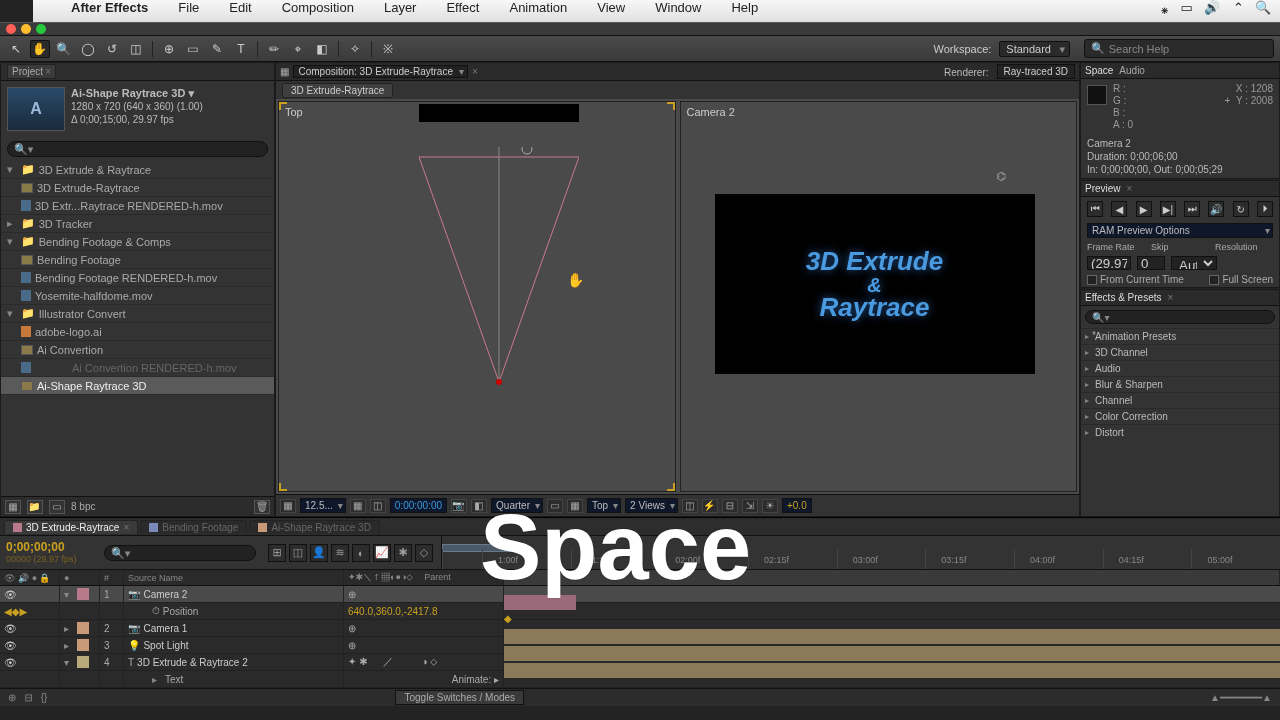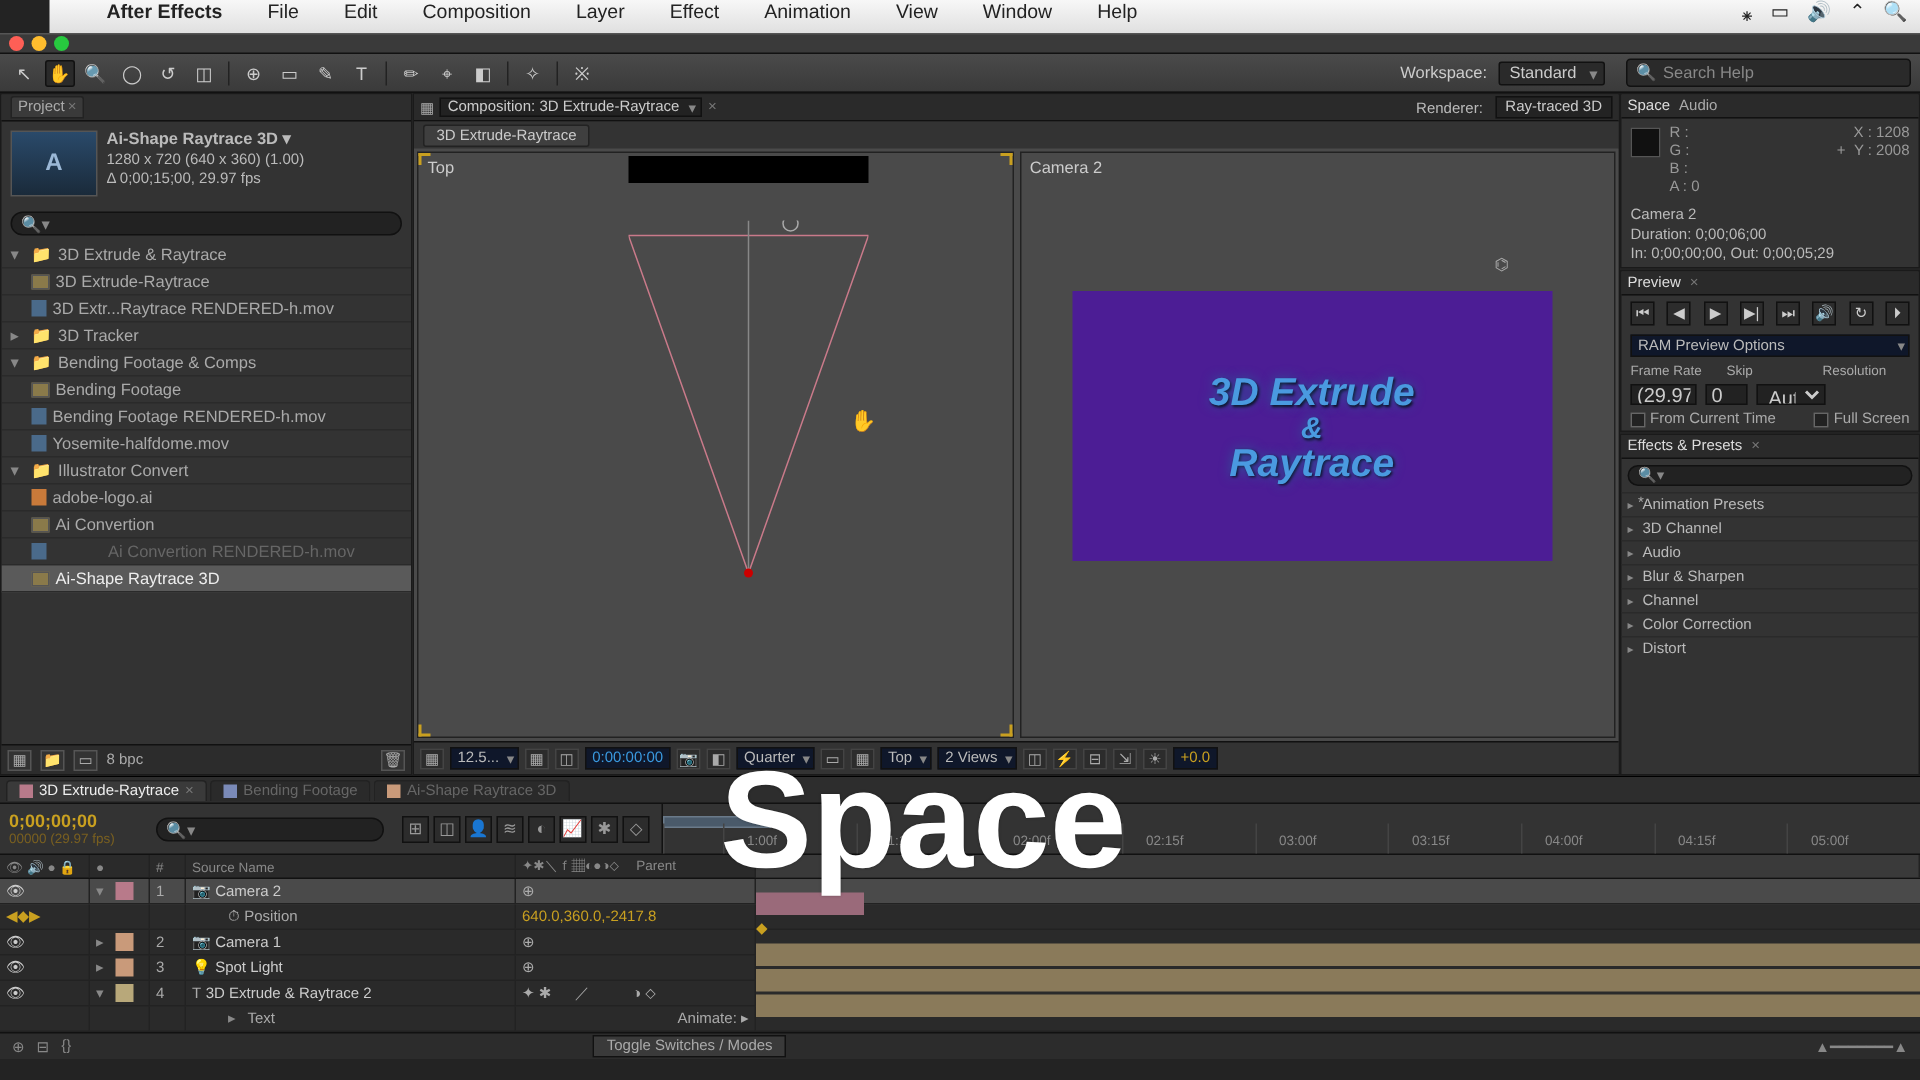--- a/index.html
+++ b/index.html
@@ -57,21 +57,21 @@
 .view { flex:1; position:relative; border:1px solid #222; margin:2px;}
 .view-label{position:absolute;top:4px;left:6px;color:#ccc;font-size:11px;}
 .gold-br{position:absolute;width:8px;height:8px;border:2px solid #c9a020;}
 .gold-tl{top:0;left:0;border-right:none;border-bottom:none;}
 .gold-tr-c{top:0;right:0;border-left:none;border-bottom:none;}
 .gold-bl{bottom:0;left:0;border-right:none;border-top:none;}
 .gold-br-c{bottom:0;right:0;border-left:none;border-top:none;}
 .top-black{position:absolute;top:2px;left:140px;width:160px;height:18px;background:#000;}
 .cam-cone{position:absolute;top:45px;left:140px;width:160px;height:240px;}
 .cam-cone svg{width:100%;height:100%;}
-.cam-render{position:absolute;top:92px;left:34px;width:320px;height:180px;background:#4c1d95;display:flex;align-items:center;justify-content:center;flex-direction:column;}
+.cam-render{position:absolute;top:92px;left:34px;width:320px;height:180px;background:#000000;display:flex;align-items:center;justify-content:center;flex-direction:column;}
 .render-text{color:#4a9ae0;font-size:26px;font-weight:bold;text-shadow:0 0 8px #2a5a9a,1px 1px 2px #000;line-height:22px;text-align:center;font-style:italic;}
 .viewer-foot{height:22px;background:#333;border-top:1px solid #111;display:flex;align-items:center;padding:0 4px;gap:4px;font-size:10px;}
 .vf-item{background:#0f172a;border:1px solid #111;padding:1px 4px;color:#bbb;position:relative;}
 .vf-drop{padding-right:12px;}
 .vf-drop::after{content:"▾";position:absolute;right:2px;color:#888;}
 .vf-time{color:#3a9ae0;}
 .vf-icon{width:16px;height:14px;border:1px solid #444;background:#2c2c2c;display:flex;align-items:center;justify-content:center;}
 .rightcol { width:200px; display:flex; flex-direction:column; gap:1px;}
 .mini-panel{background:#333;border:1px solid #1a1a1a;font-size:10px;}
 .mp-tabs{background:#2a2a2a;height:16px;display:flex;align-items:center;padding:0 4px;gap:6px;border-bottom:1px solid #111;}

